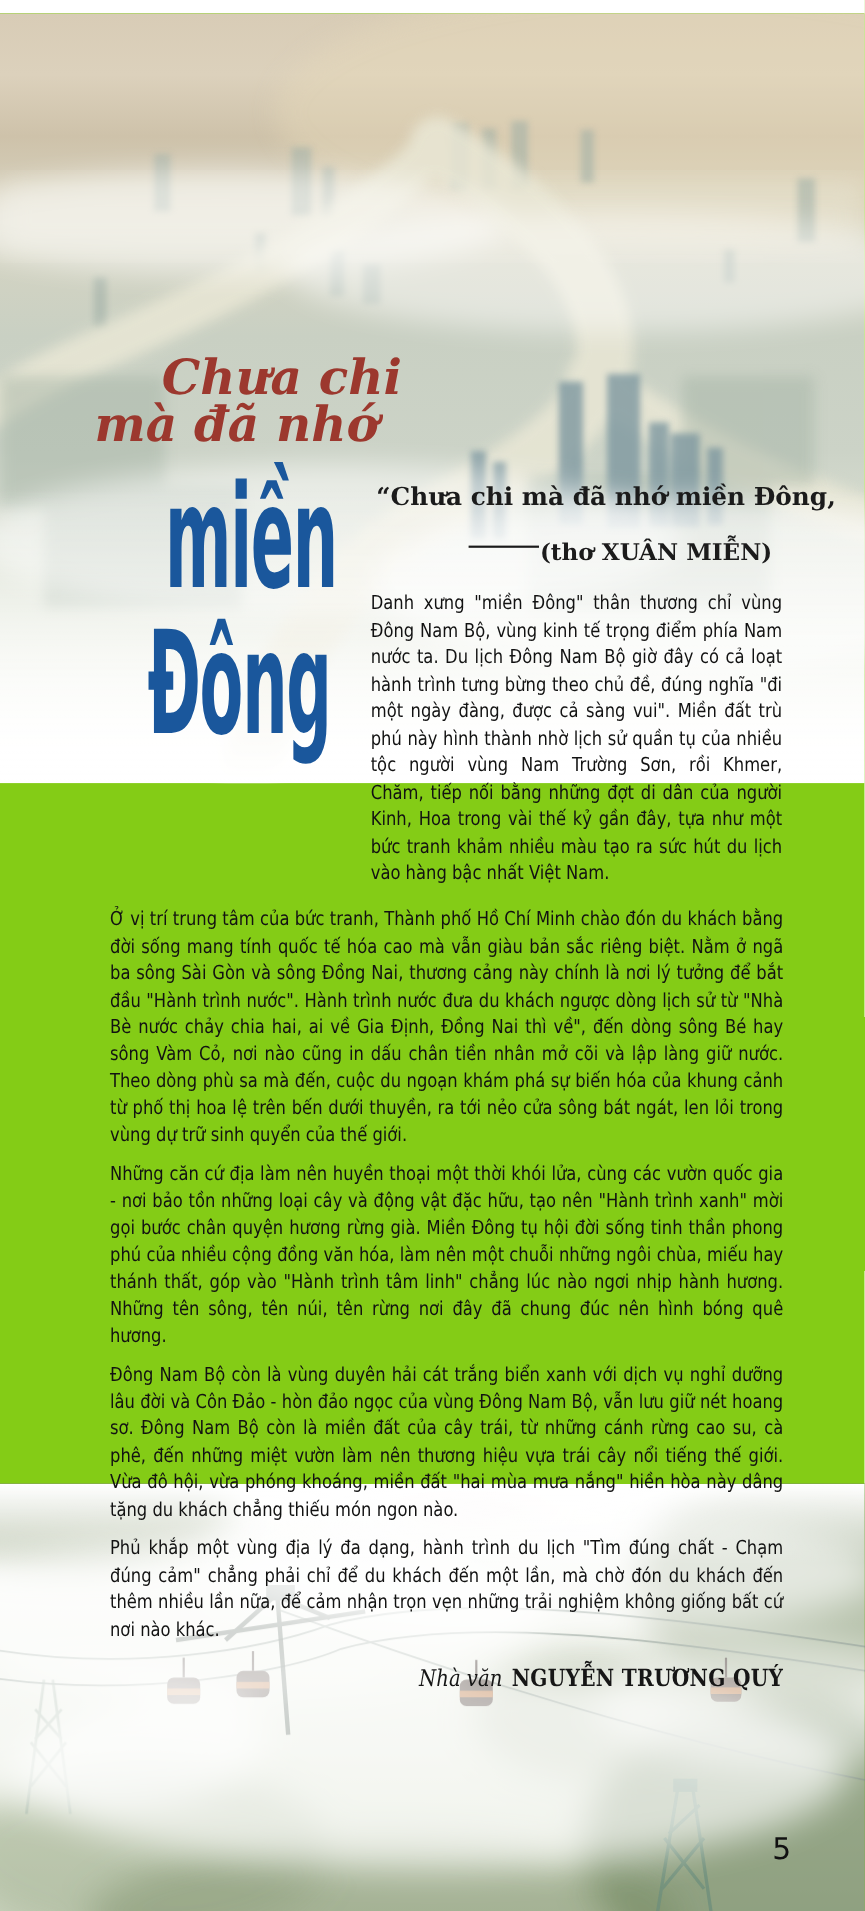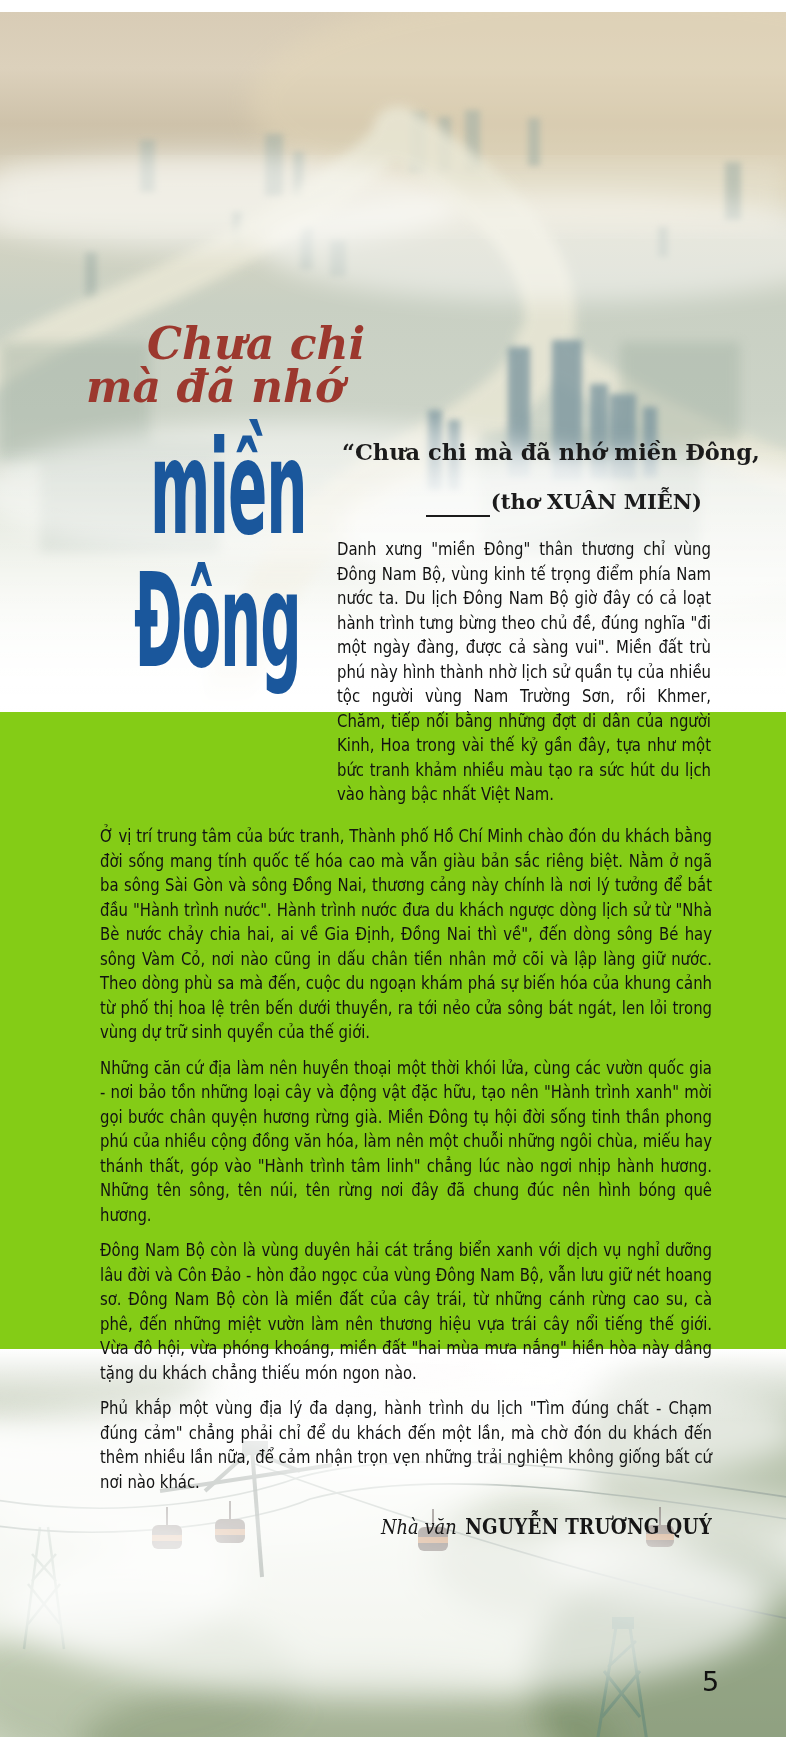--- a/index.html
+++ b/index.html
@@ -18,21 +18,21 @@
         font-family:"DejaVu Sans","Liberation Sans",sans-serif;font-weight:bold;
         font-size:100px;letter-spacing:-2px;line-height:100px;white-space:nowrap;
         transform:scale(0.58,1.30);transform-origin:left top;}
   .bt1{left:150px;top:412px;}
   .bt2{left:134px;top:545px;}
 
   .quote{position:absolute;z-index:3;left:342px;top:420px;width:360px;
          font-family:"DejaVu Serif","Liberation Serif",serif;
          font-weight:600;font-size:22.5px;line-height:41px;color:#1b1b1b;}
   .quote .qline{white-space:nowrap;}
-  .quote-attr{display:flex;justify-content:flex-end;align-items:flex-end;
+  .quote-attr{display:flex;justify-content:flex-end;align-items:center;
               font-size:21px;margin-top:8px;}
   .dashline{display:inline-block;width:64px;border-bottom:2px solid #1b1b1b;
             transform:translateY(-5px);margin-right:1px;}
 
   .para{ text-align:justify;font-size:17.5px;line-height:24.5px;color:#121212;
          transform:scaleX(0.85);transform-origin:left top;}
   .para-col{position:absolute;z-index:3;left:337px;top:525px;width:440px;}
   .flow{position:absolute;z-index:3;left:100px;top:812px;width:720px;
         transform:scaleX(0.85);transform-origin:left top;}
   .flow p{margin:0 0 11px 0;text-align:justify;font-size:17.5px;line-height:24.5px;color:#121212;}

